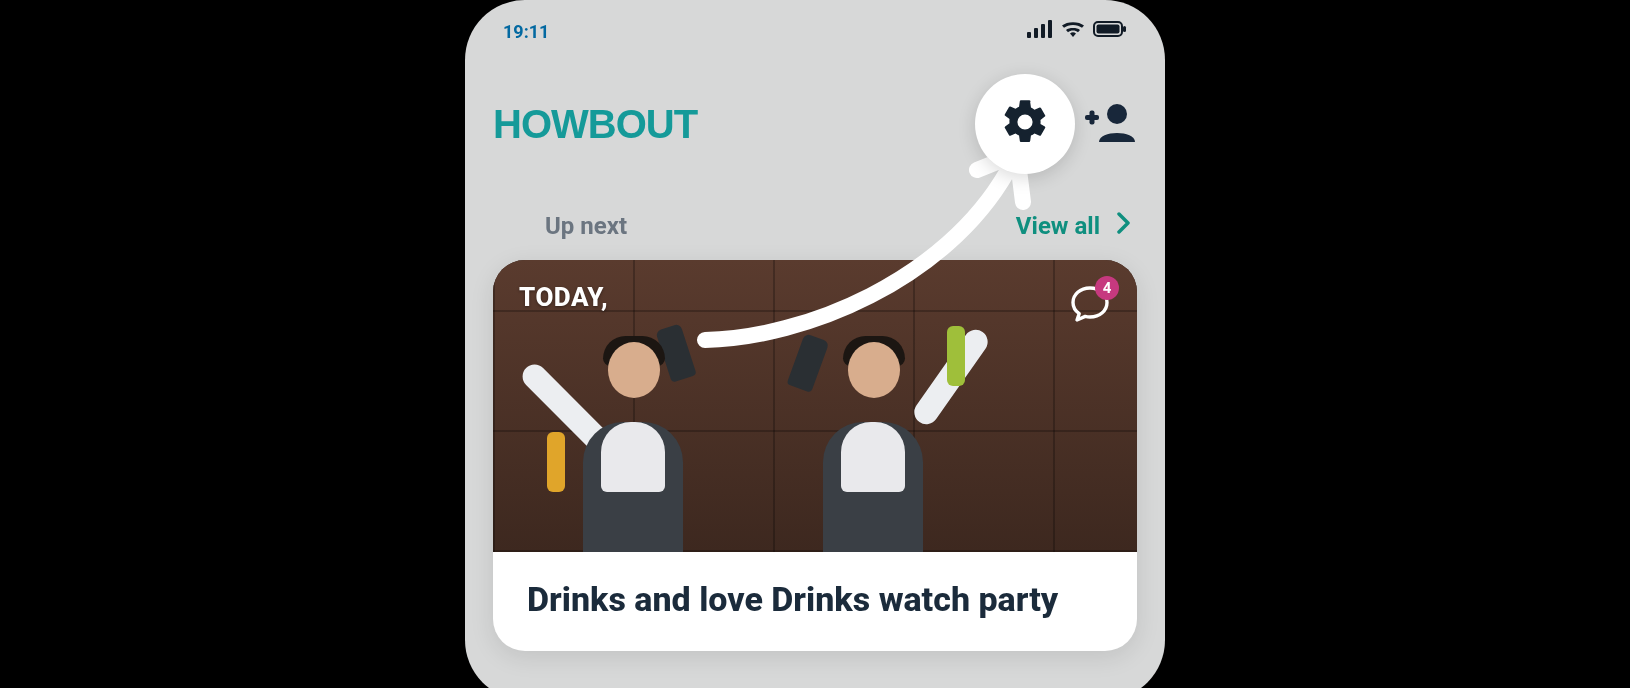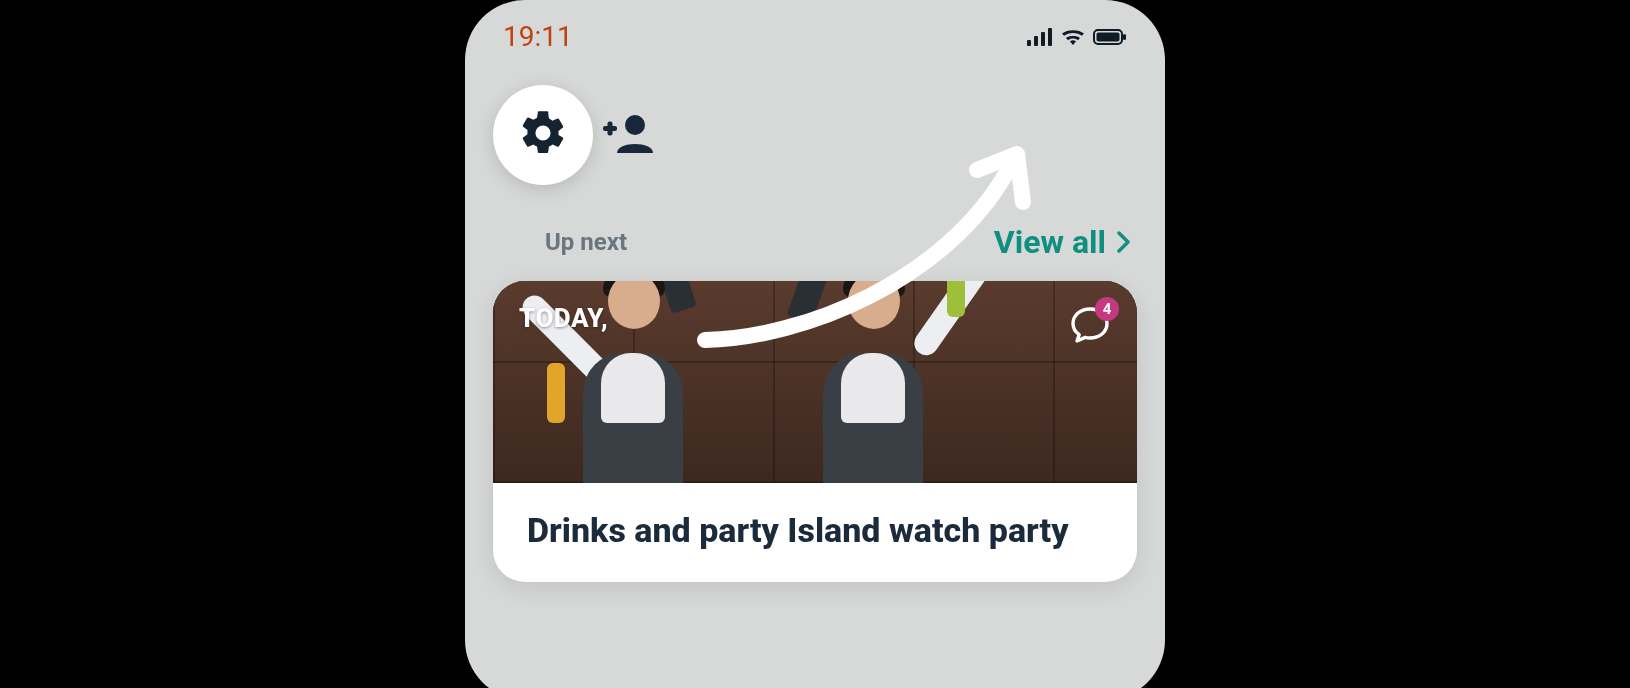--- a/index.html
+++ b/index.html
@@ -19,23 +19,23 @@
     border-radius: 60px;
     margin-top: 0px;
     position: relative;
     overflow: hidden;
   }
   .status-bar {
     display: flex;
     justify-content: space-between;
     align-items: center;
     padding: 20px 38px 8px 38px;
-    font-size: 28px;
-    font-weight: 400;
-    color: #c2410c;
+    font-size: 18px;
+    font-weight: 700;
+    color: #0369a1;
   }
   .status-right { display: flex; align-items: center; gap: 8px; }
 
   .app-header {
     display: flex;
     align-items: center;
     justify-content: space-between;
     padding: 24px 28px 10px 28px;
   }
   .logo {
@@ -65,37 +65,37 @@
     padding: 28px 34px 14px 34px;
   }
   .up-next {
     color: #6b7580;
     font-size: 24px;
     font-weight: 700;
     margin-left: 46px;
   }
   .view-all {
     color: #0f8f7f;
-    font-size: 32px;
+    font-size: 24px;
     font-weight: 700;
     display: flex;
     align-items: center;
-    gap: 11px;
+    gap: 17px;
     cursor: pointer;
   }
 
   .card {
     margin: 6px 28px 0 28px;
     border-radius: 32px;
     overflow: hidden;
     background: #fff;
     box-shadow: 0 6px 24px rgba(0,0,0,0.10);
   }
   .card-img {
-    height: 202px;
+    height: 292px;
     position: relative;
     background: linear-gradient(180deg,rgba(0,0,0,0.35),rgba(0,0,0,0) 60%), #4a3228;
     overflow: hidden;
   }
   .bar-wall {
     position:absolute; inset:0;
     background:
       repeating-linear-gradient(90deg, rgba(0,0,0,0.25) 0 2px, transparent 2px 140px),
       repeating-linear-gradient(0deg, rgba(0,0,0,0.25) 0 2px, transparent 2px 120px),
       linear-gradient(#5a3b2e,#3d281f);
@@ -216,20 +216,21 @@
         <svg width="34" height="18" viewBox="0 0 34 18">
           <rect x="1" y="2" width="28" height="14" rx="4" fill="none" stroke="#111b26" stroke-width="2"></rect>
           <rect x="3.5" y="4.5" width="23" height="9" rx="2" fill="#111b26"></rect>
           <rect x="30" y="6" width="3" height="6" rx="1.5" fill="#111b26"></rect>
         </svg>
       </span>
     </div>
   </div>
 
   <div class="app-header">
+    <div class="logo">HOWBOUT</div>
     <div class="header-actions">
       <div class="settings-btn">
         <span>
           <svg width="52" height="52" viewBox="0 0 24 24">
             <path fill="#15222f" d="M19.14,12.94a7.07,7.07,0,0,0,.05-.94,7.07,7.07,0,0,0-.05-.94l2.03-1.58a.5.5,0,0,0,.12-.64l-1.92-3.32a.5.5,0,0,0-.61-.22l-2.39,1a7.23,7.23,0,0,0-1.62-.94l-.36-2.54A.5.5,0,0,0,13.9,2h-3.8a.5.5,0,0,0-.49.42L9.25,4.96a7.23,7.23,0,0,0-1.62.94l-2.39-1a.5.5,0,0,0-.61.22L2.71,8.44a.5.5,0,0,0,.12.64l2.03,1.58a7.07,7.07,0,0,0-.05.94,7.07,7.07,0,0,0,.05.94L2.83,14.12a.5.5,0,0,0-.12.64l1.92,3.32a.5.5,0,0,0,.61.22l2.39-1a7.23,7.23,0,0,0,1.62.94l.36,2.54a.5.5,0,0,0,.49.42h3.8a.5.5,0,0,0,.49-.42l.36-2.54a7.23,7.23,0,0,0,1.62-.94l2.39,1a.5.5,0,0,0,.61-.22l1.92-3.32a.5.5,0,0,0-.12-.64ZM12,15.5A3.5,3.5,0,1,1,15.5,12,3.5,3.5,0,0,1,12,15.5Z"></path>
           </svg>
         </span>
       </div>
       <div style="cursor:pointer">
         <span>
@@ -282,21 +283,21 @@
         <div class="chat">
           <span>
             <svg width="42" height="42" viewBox="0 0 42 42">
               <path d="M21 6 C11 6 4 12.5 4 20.5 C4 25 6.4 29 10.2 31.6 L8 38 L16.2 34.4 C17.7 34.8 19.3 35 21 35 C31 35 38 28.5 38 20.5 C38 12.5 31 6 21 6 Z" fill="none" stroke="#fff" stroke-width="3.4" stroke-linejoin="round"></path>
             </svg>
           </span>
           <div class="chat-badge">4</div>
         </div>
       </div>
     </div>
-    <div class="card-title">Drinks and party Island watch party</div>
+    <div class="card-title">Drinks and love Drinks watch party</div>
   </div>
 
   <svg class="annot-arrow" width="370" height="230" viewBox="0 0 370 230">
     <path d="M20 210 C 120 208, 260 150, 322 42" fill="none" stroke="#fff" stroke-width="16" stroke-linecap="round"></path>
     <path d="M292 40 L332 24 L338 72" fill="none" stroke="#fff" stroke-width="16" stroke-linecap="round" stroke-linejoin="round"></path>
   </svg>
 
 </div>
 
 </body></html>

